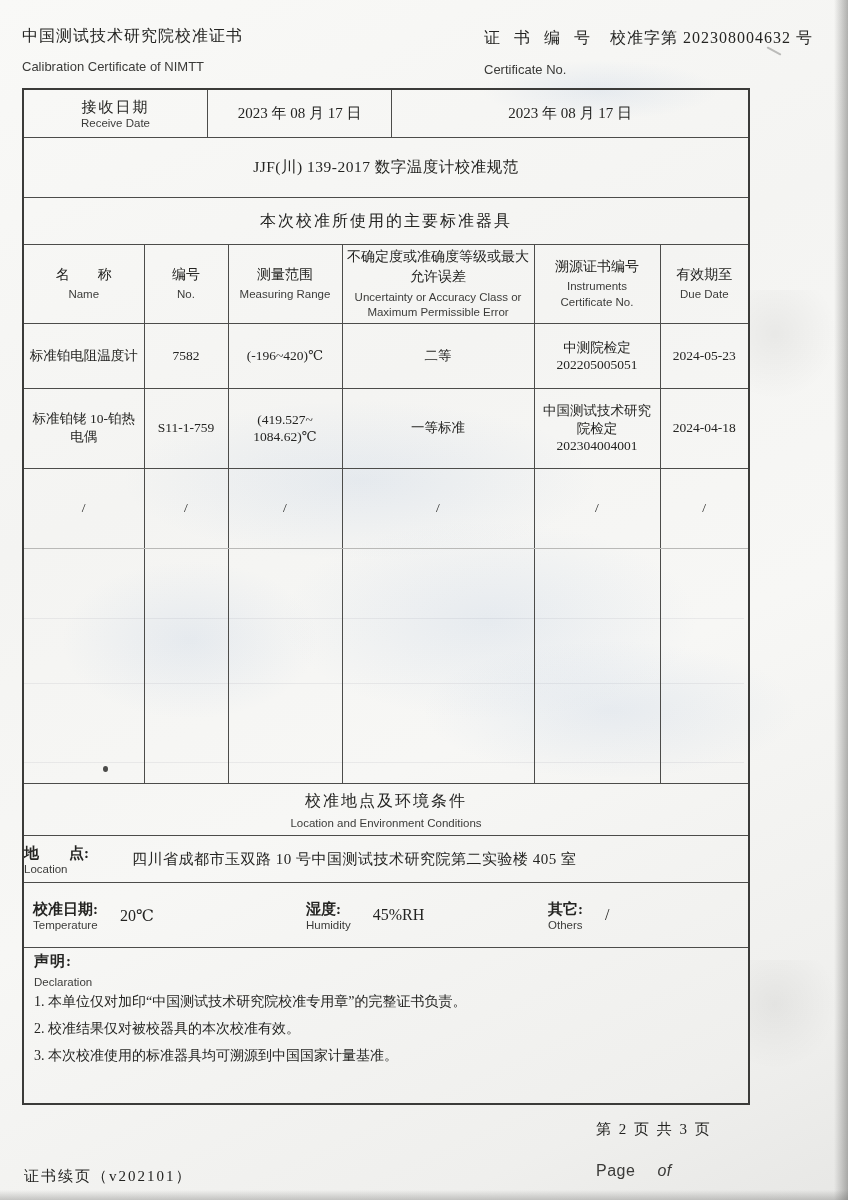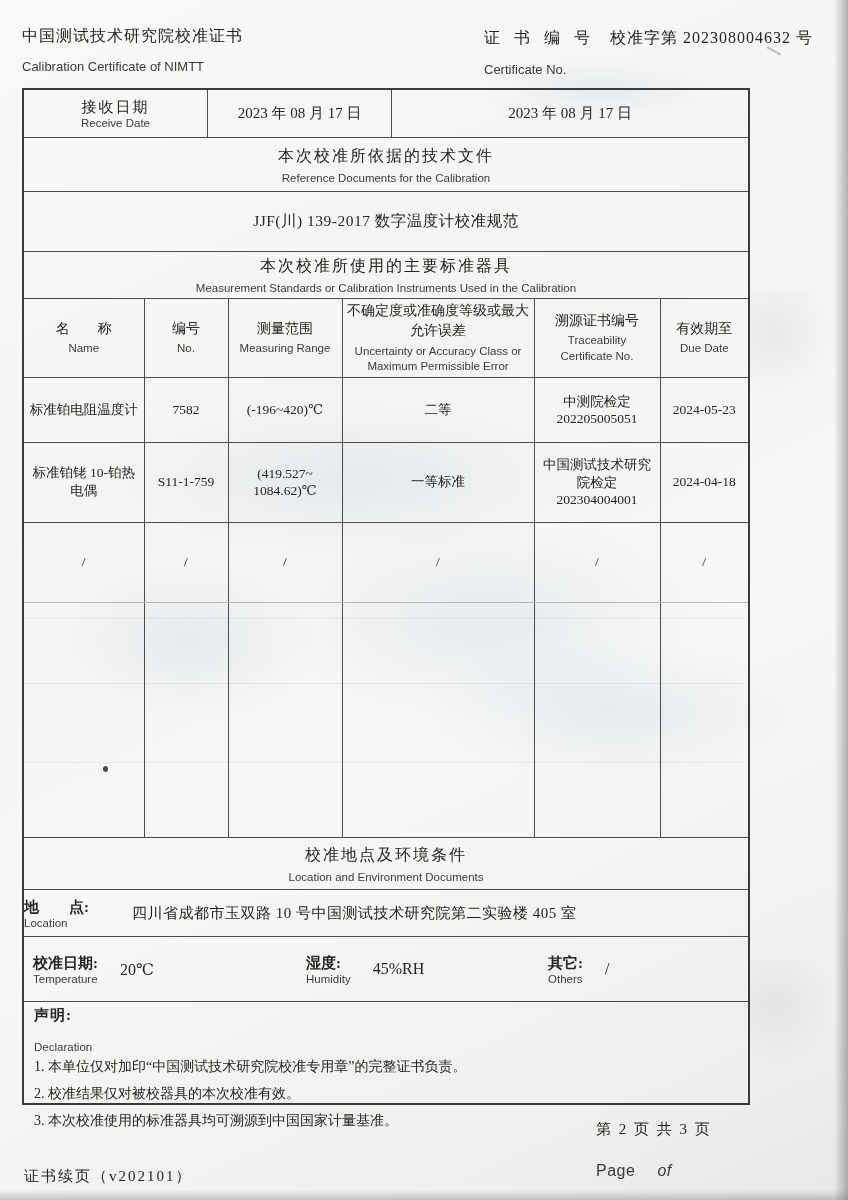--- a/index.html
+++ b/index.html
@@ -61,21 +61,21 @@
   .envrow{display:flex;height:65px;align-items:center;}
   .grp{display:flex;align-items:center;box-sizing:border-box;}
   .g1{width:282px;padding-left:9px;}
   .g2{width:242px;}
   .g3{flex:1;}
   .grp .lblblk{margin-right:22px;}
   .grp .val{font-size:16px;}
   
   .decl{height:105px;box-sizing:border-box;padding:4px 24px 0 10px;border-bottom:none;}
   .decl .zh{font-size:15px;font-weight:bold;letter-spacing:1px;}
-  .decl .en{margin-top:16px;}
+  .decl .en{margin-top:5px;}
   .decl p{margin:0;font-size:14px;line-height:1.93;}
   
   .foot-left{position:absolute;left:24px;top:1167px;}
   .foot-right{position:absolute;left:596px;top:1120px;}
   .foot-zh{font-size:15px;letter-spacing:2px;}
   .foot-en{font-family:"Liberation Sans","DejaVu Sans",sans-serif;font-size:16px;color:#3a3a38;margin-top:23px;letter-spacing:0.5px;}
   .foot-en .of{margin-left:22px;font-style:italic;}
 </style>
 </head>
 <body>
@@ -115,30 +115,25 @@
 
     <div class="row daterow">
       <div class="dr-lbl">
         <div class="zh">接收日期</div>
         <div class="en">Receive Date</div>
       </div>
       <div class="dr-val">2023 年 08 月 17 日</div>
       <div class="dr-val">2023 年 08 月 17 日</div>
     </div>
 
-    <div class="row sect h54">
-      <div class="zh">本次校准所依据的技术文件</div>
-      <div class="en">Reference Documents for the Calibration</div>
-    </div>
 
     <div class="row jjf h60 ws">JJF(川) 139-2017  数字温度计校准规范</div>
 
     <div class="row sect h47">
       <div class="zh">本次校准所使用的主要标准器具</div>
-      <div class="en">Measurement Standards or Calibration Instruments Used in the Calibration</div>
     </div>
 
     <table class="std">
       <colgroup>
         <col style="width:120px">
           <col style="width:84px">
           <col style="width:114px">
         <col style="width:192px">
           <col style="width:126px">
           <col>
@@ -156,21 +151,21 @@
         <td class="hc">
           <div class="zh">测量范围</div>
           <div class="en">Measuring Range</div>
         </td>
         <td class="hc">
           <div class="zh">不确定度或准确度等级或最大允许误差</div>
           <div class="en">Uncertainty or Accuracy Class or Maximum Permissible Error</div>
         </td>
         <td class="hc">
           <div class="zh">溯源证书编号</div>
-          <div class="en ws">Traceability
+          <div class="en ws">Instruments
 Certificate No.</div>
         </td>
         <td class="hc">
           <div class="zh">有效期至</div>
           <div class="en">Due Date</div>
         </td>
       </tr>
       <tr style="height:65px">
         <td class="ws">标准铂电阻温度计</td>
         <td>7582</td>
@@ -206,21 +201,21 @@
         <td></td>
         <td></td>
         <td></td>
         <td></td>
       </tr>
     </tbody>
       </table>
 
     <div class="row sect h53" style="border-top:1px solid #4c4c4a;">
       <div class="zh">校准地点及环境条件</div>
-      <div class="en">Location and Environment Documents</div>
+      <div class="en">Location and Environment Conditions</div>
     </div>
 
     <div class="row locrow">
       <div class="loc-lbl">
         <div class="zh" style="font-weight:bold;">地　　点:</div>
         <div class="en">Location</div>
       </div>
       <div class="loc-val">四川省成都市玉双路 10 号中国测试技术研究院第二实验楼 405 室</div>
     </div>
 

